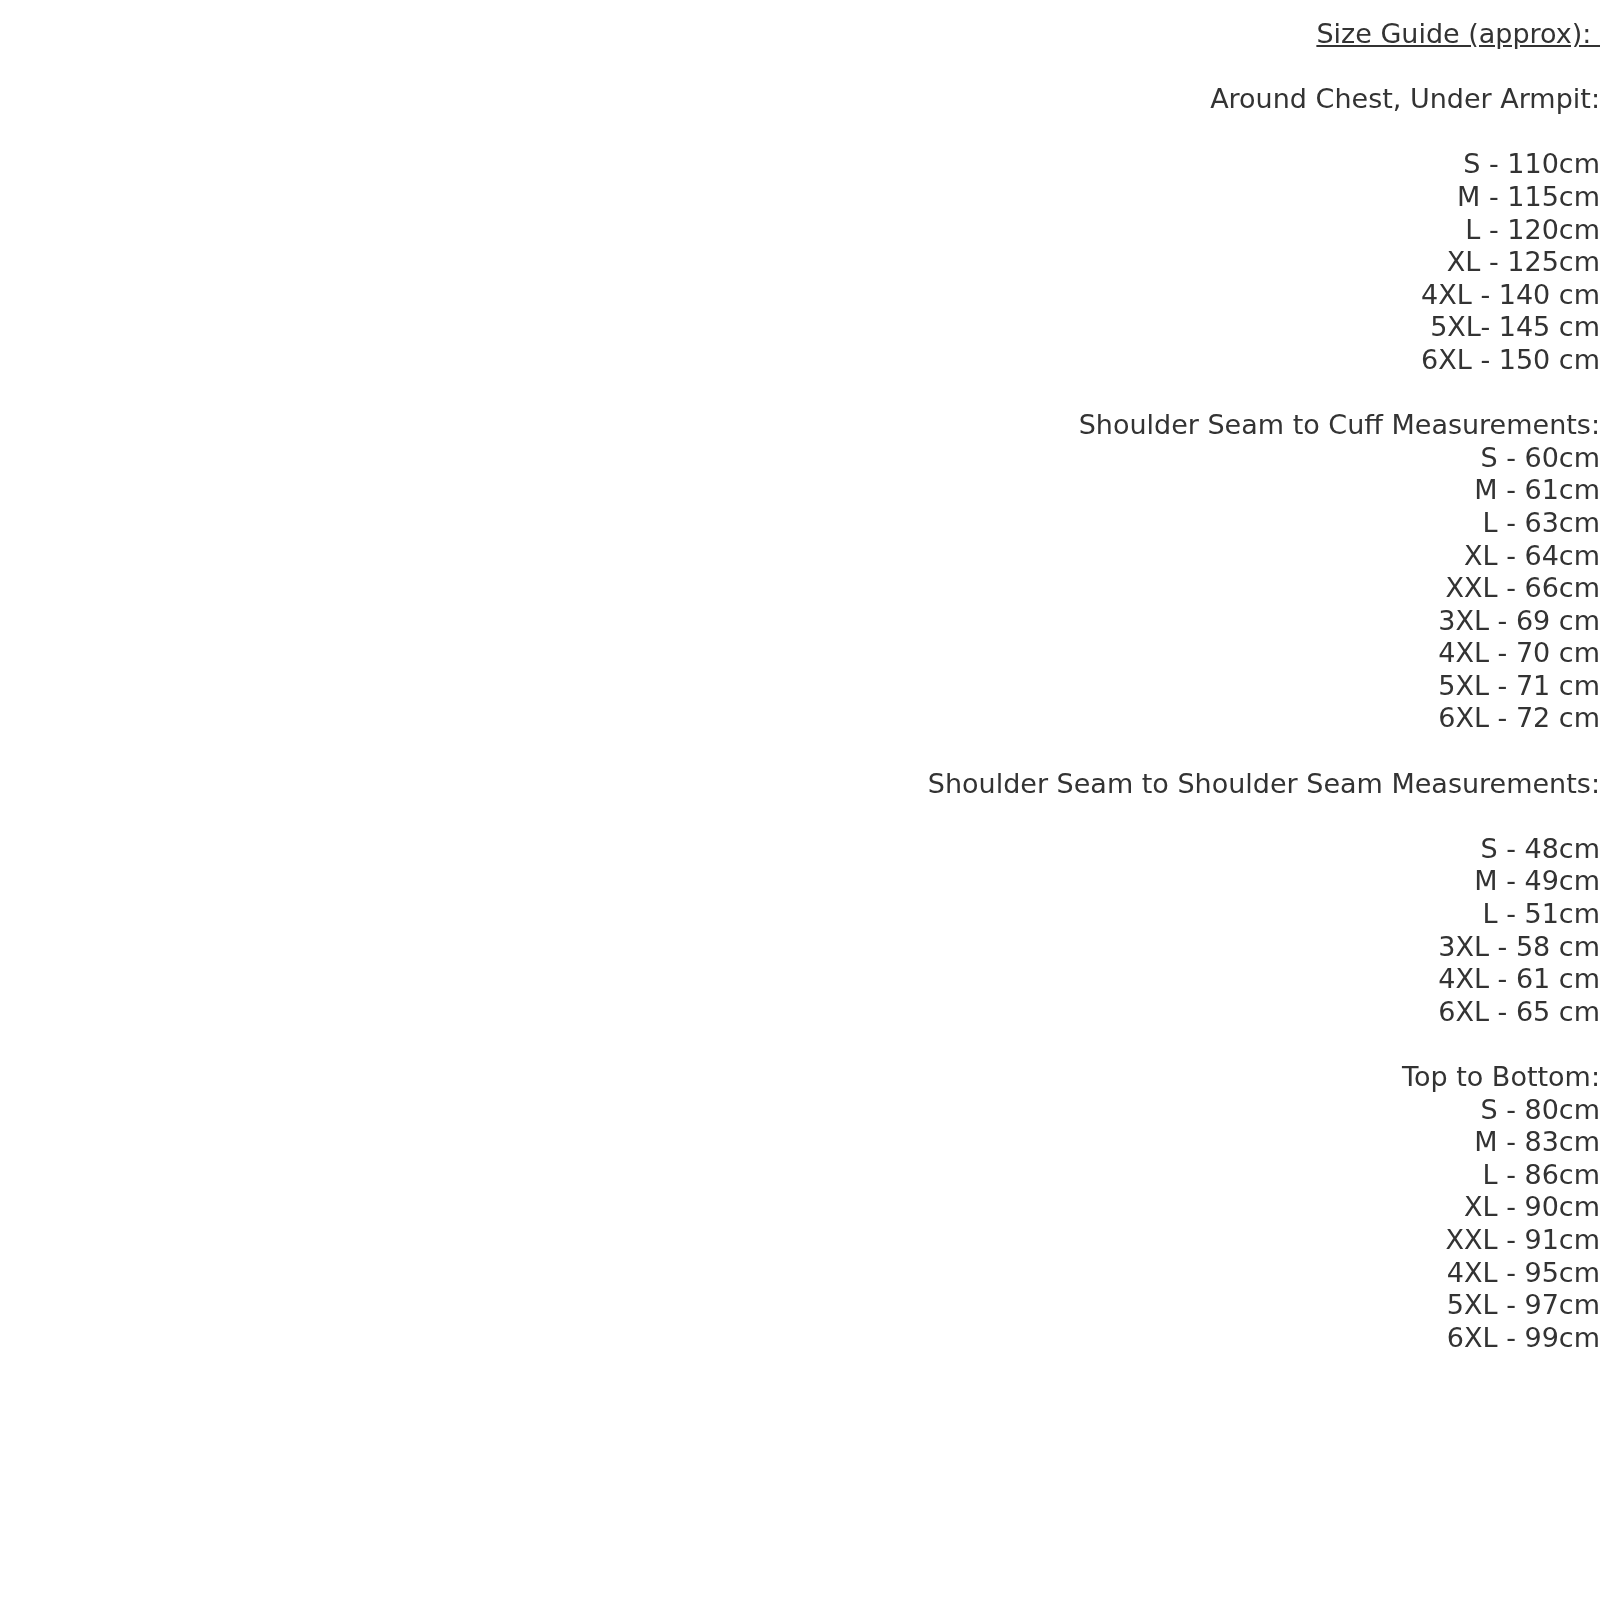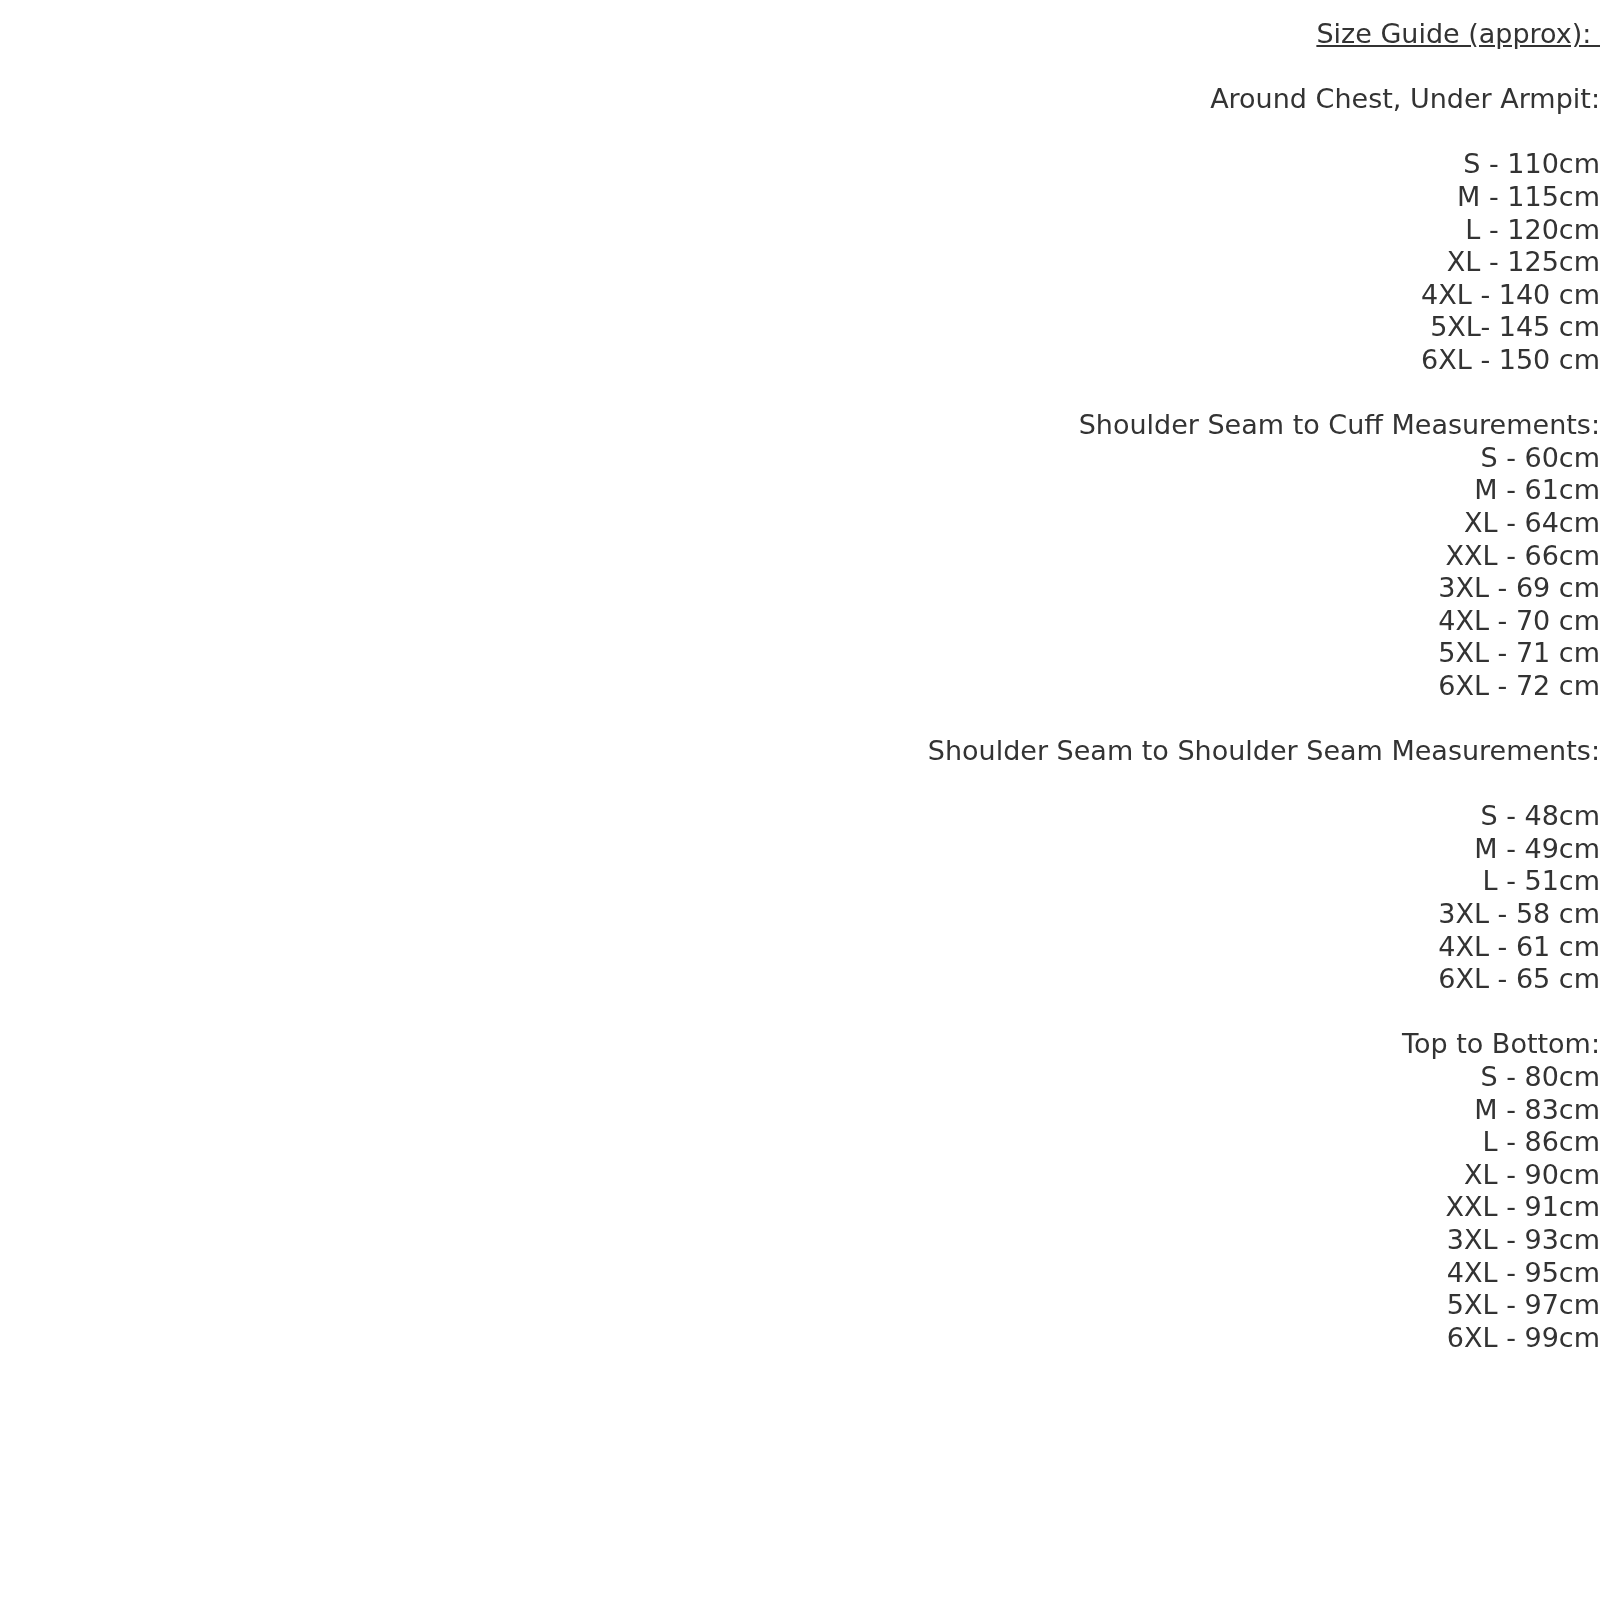--- a/index.html
+++ b/index.html
@@ -44,20 +44,21 @@
   <div class="line entry">L - 120cm</div>
   <div class="line entry">XL - 125cm</div>
   <div class="line entry">4XL - 140 cm</div>
   <div class="line entry">5XL- 145 cm</div>
   <div class="line entry">6XL - 150 cm</div>
   <div class="line"></div>
 
   <div class="line heading">Shoulder Seam to Cuff Measurements:</div>
   <div class="line entry">S - 60cm</div>
   <div class="line entry">M - 61cm</div>
+  <div class="line entry">L - 63cm</div>
   <div class="line entry">XL - 64cm</div>
   <div class="line entry">XXL - 66cm</div>
   <div class="line entry">3XL - 69 cm</div>
   <div class="line entry">4XL - 70 cm</div>
   <div class="line entry">5XL - 71 cm</div>
   <div class="line entry">6XL - 72 cm</div>
   <div class="line"></div>
 
   <div class="line heading">Shoulder Seam to Shoulder Seam Measurements:</div>
   <div class="line"></div>
@@ -68,18 +69,17 @@
   <div class="line entry">4XL - 61 cm</div>
   <div class="line entry">6XL - 65 cm</div>
   <div class="line"></div>
 
   <div class="line heading">Top to Bottom:</div>
   <div class="line entry">S - 80cm</div>
   <div class="line entry">M - 83cm</div>
   <div class="line entry">L - 86cm</div>
   <div class="line entry">XL - 90cm</div>
   <div class="line entry">XXL - 91cm</div>
-  <div class="line entry">3XL - 93cm</div>
   <div class="line entry">4XL - 95cm</div>
   <div class="line entry">5XL - 97cm</div>
   <div class="line entry">6XL - 99cm</div>
 
 </div>
 
 </body></html>

